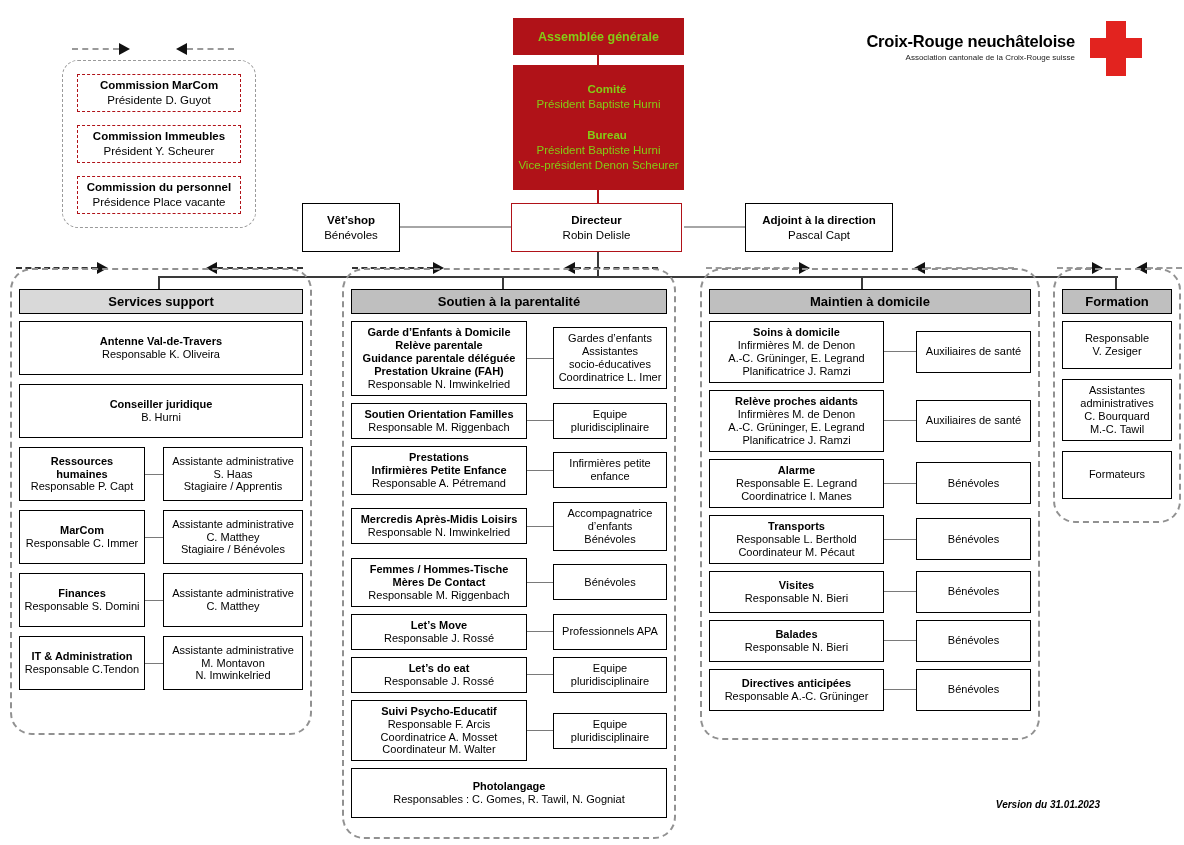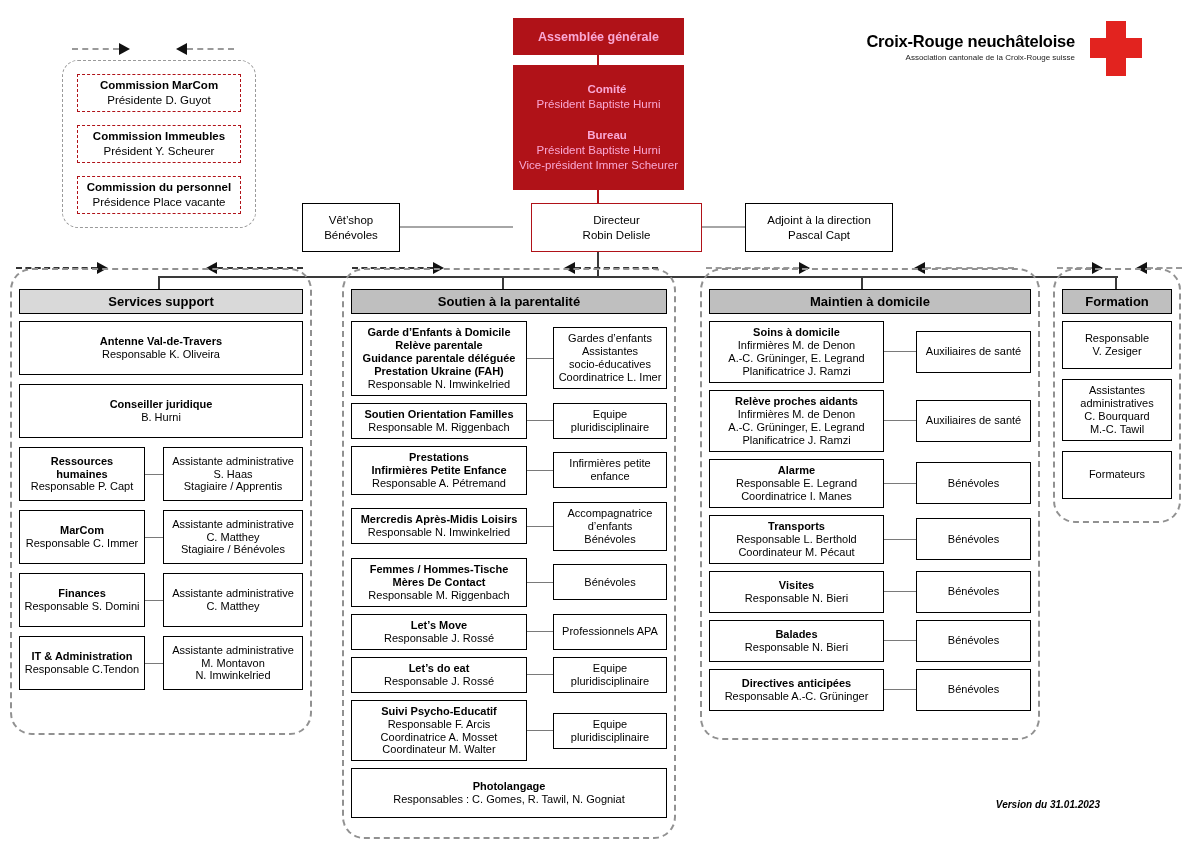--- a/index.html
+++ b/index.html
@@ -5,29 +5,29 @@
   html,body{margin:0;padding:0;background:#fff;}
   .page{position:relative;width:1184px;height:845px;background:#fff;overflow:hidden;
         font-family:"Liberation Sans","DejaVu Sans",sans-serif;color:#000;}
 
   
   .line{position:absolute;background:#3a3a3a;}
   .line.red{background:var(--red,#b01218);}
   .line.gray{background:#a6a6a6;}
 
   
-  .redbox{position:absolute;left:513px;width:171px;background:var(--red,#b01218);color:#f9a8d4;
+  .redbox{position:absolute;left:513px;width:171px;background:var(--red,#b01218);color:#84cc16;
           display:flex;flex-direction:column;justify-content:center;text-align:center;box-sizing:border-box;align-items:center;}
   .redbox.assemblee{top:18px;height:37px;font-weight:bold;font-size:12.5px;}
   .redbox.comite{top:65px;height:125px;font-size:11.5px;line-height:1.32;}
   .redbox .b{font-weight:bold;padding-left:17px;}
   .wbox{position:absolute;background:#fff;border:1.5px solid #000;box-sizing:border-box;
         display:flex;flex-direction:column;justify-content:center;text-align:center;font-size:11.5px;line-height:1.3;}
-  .wbox .t{font-weight:normal;}
-  .wbox.directeur{left:531px;top:203px;width:171px;height:49px;border-color:var(--red,#b01218);}
+  .wbox .t{font-weight:bold;}
+  .wbox.directeur{left:511px;top:203px;width:171px;height:49px;border-color:var(--red,#b01218);}
   .wbox.vetshop{left:302px;top:203px;width:98px;height:49px;}
   .wbox.adjoint{left:745px;top:203px;width:148px;height:49px;}
 
   
   .commissions{position:absolute;left:62px;top:60px;width:194px;height:168px;border:1.5px dashed #9a9a9a;
                border-radius:16px;box-sizing:border-box;display:flex;flex-direction:column;justify-content:space-evenly;align-items:center;}
   .cbox{width:164px;min-height:38px;border:1px dashed var(--red,#b01218);background:#fff;box-sizing:border-box;
         display:flex;flex-direction:column;justify-content:center;text-align:center;font-size:11.5px;line-height:1.3;}
   .cbox .t{font-weight:bold;}
 
@@ -136,21 +136,21 @@
 
   <div class="redbox assemblee">
     <span>Assemblée générale</span>
   </div>
   <div class="redbox comite">
       <div class="b">Comité</div>
       <div>Président Baptiste Hurni</div>
       <div>&nbsp;</div>
       <div class="b">Bureau</div>
       <div>Président Baptiste Hurni</div>
-      <div>Vice-président Immer Scheurer</div>
+      <div>Vice-président Denon Scheurer</div>
     </div>
   <div class="wbox directeur">
     <div class="t">Directeur</div>
     <div>Robin Delisle</div>
   </div>
   <div class="wbox vetshop">
     <div class="t">Vêt’shop</div>
     <div>Bénévoles</div>
   </div>
   <div class="wbox adjoint">

